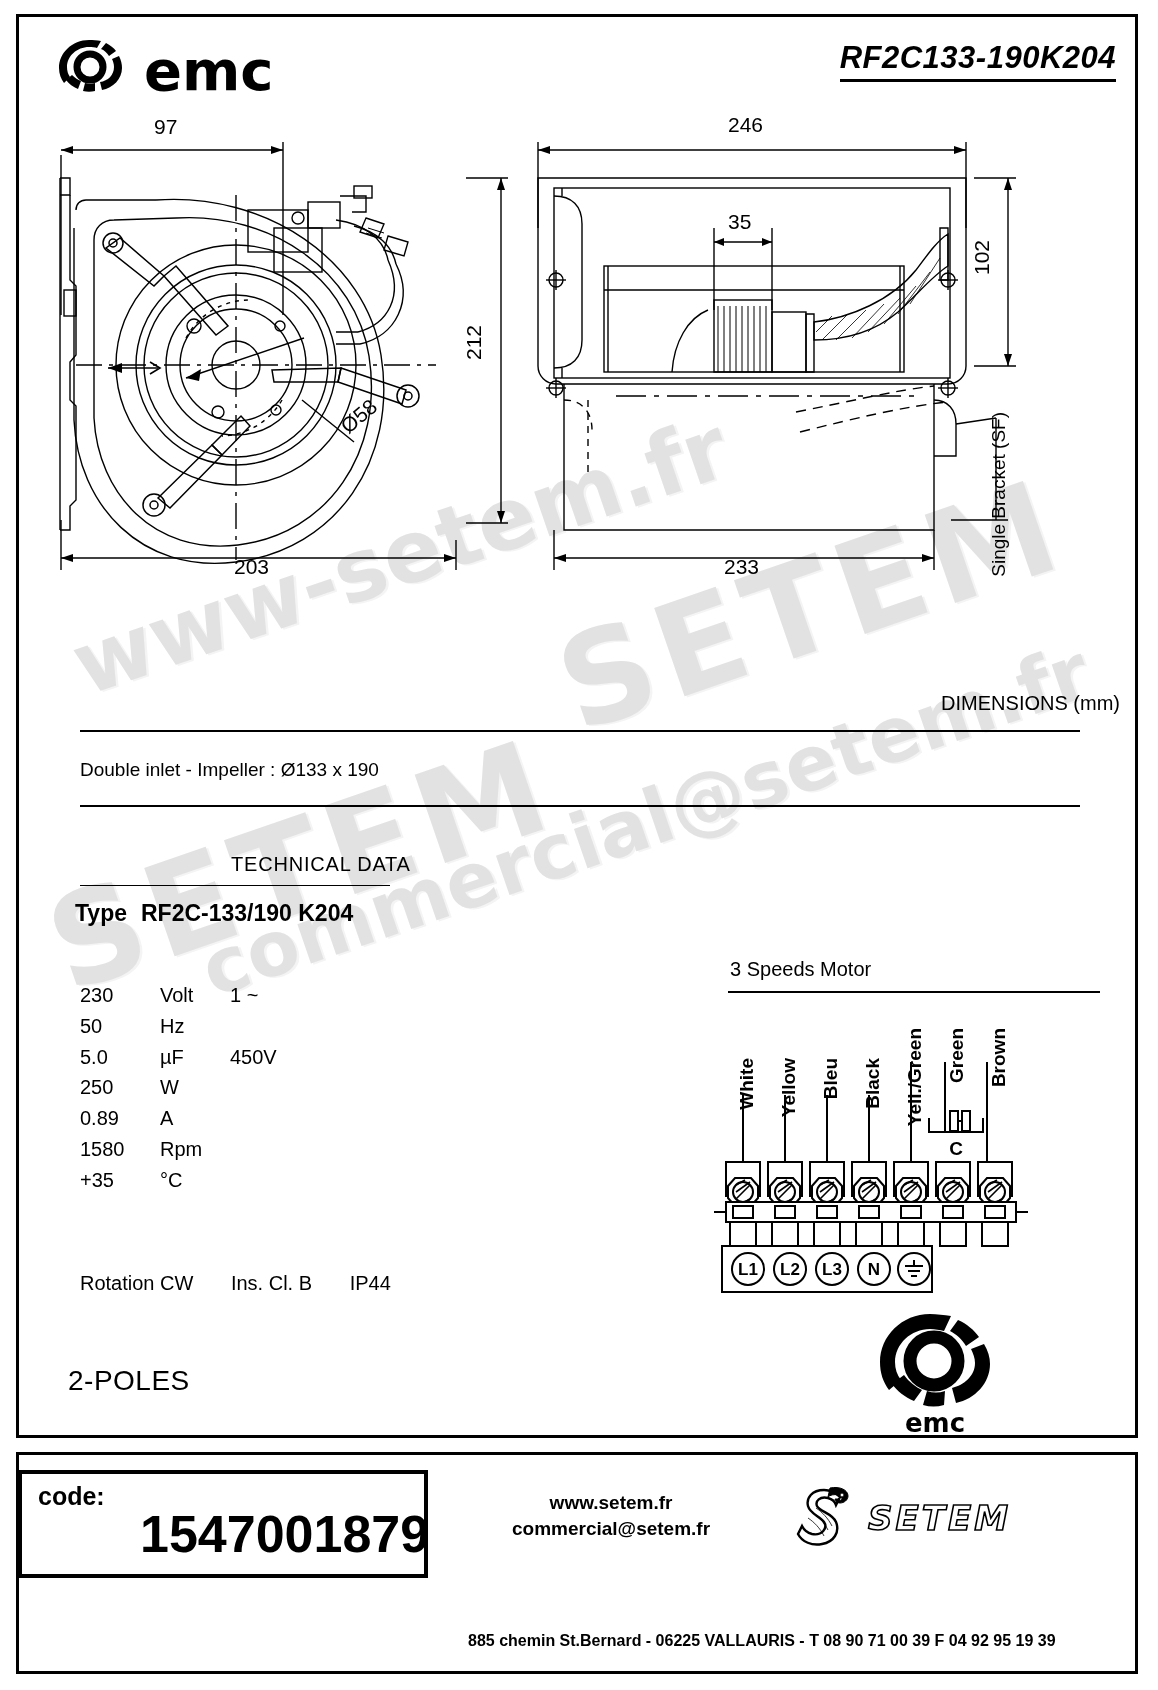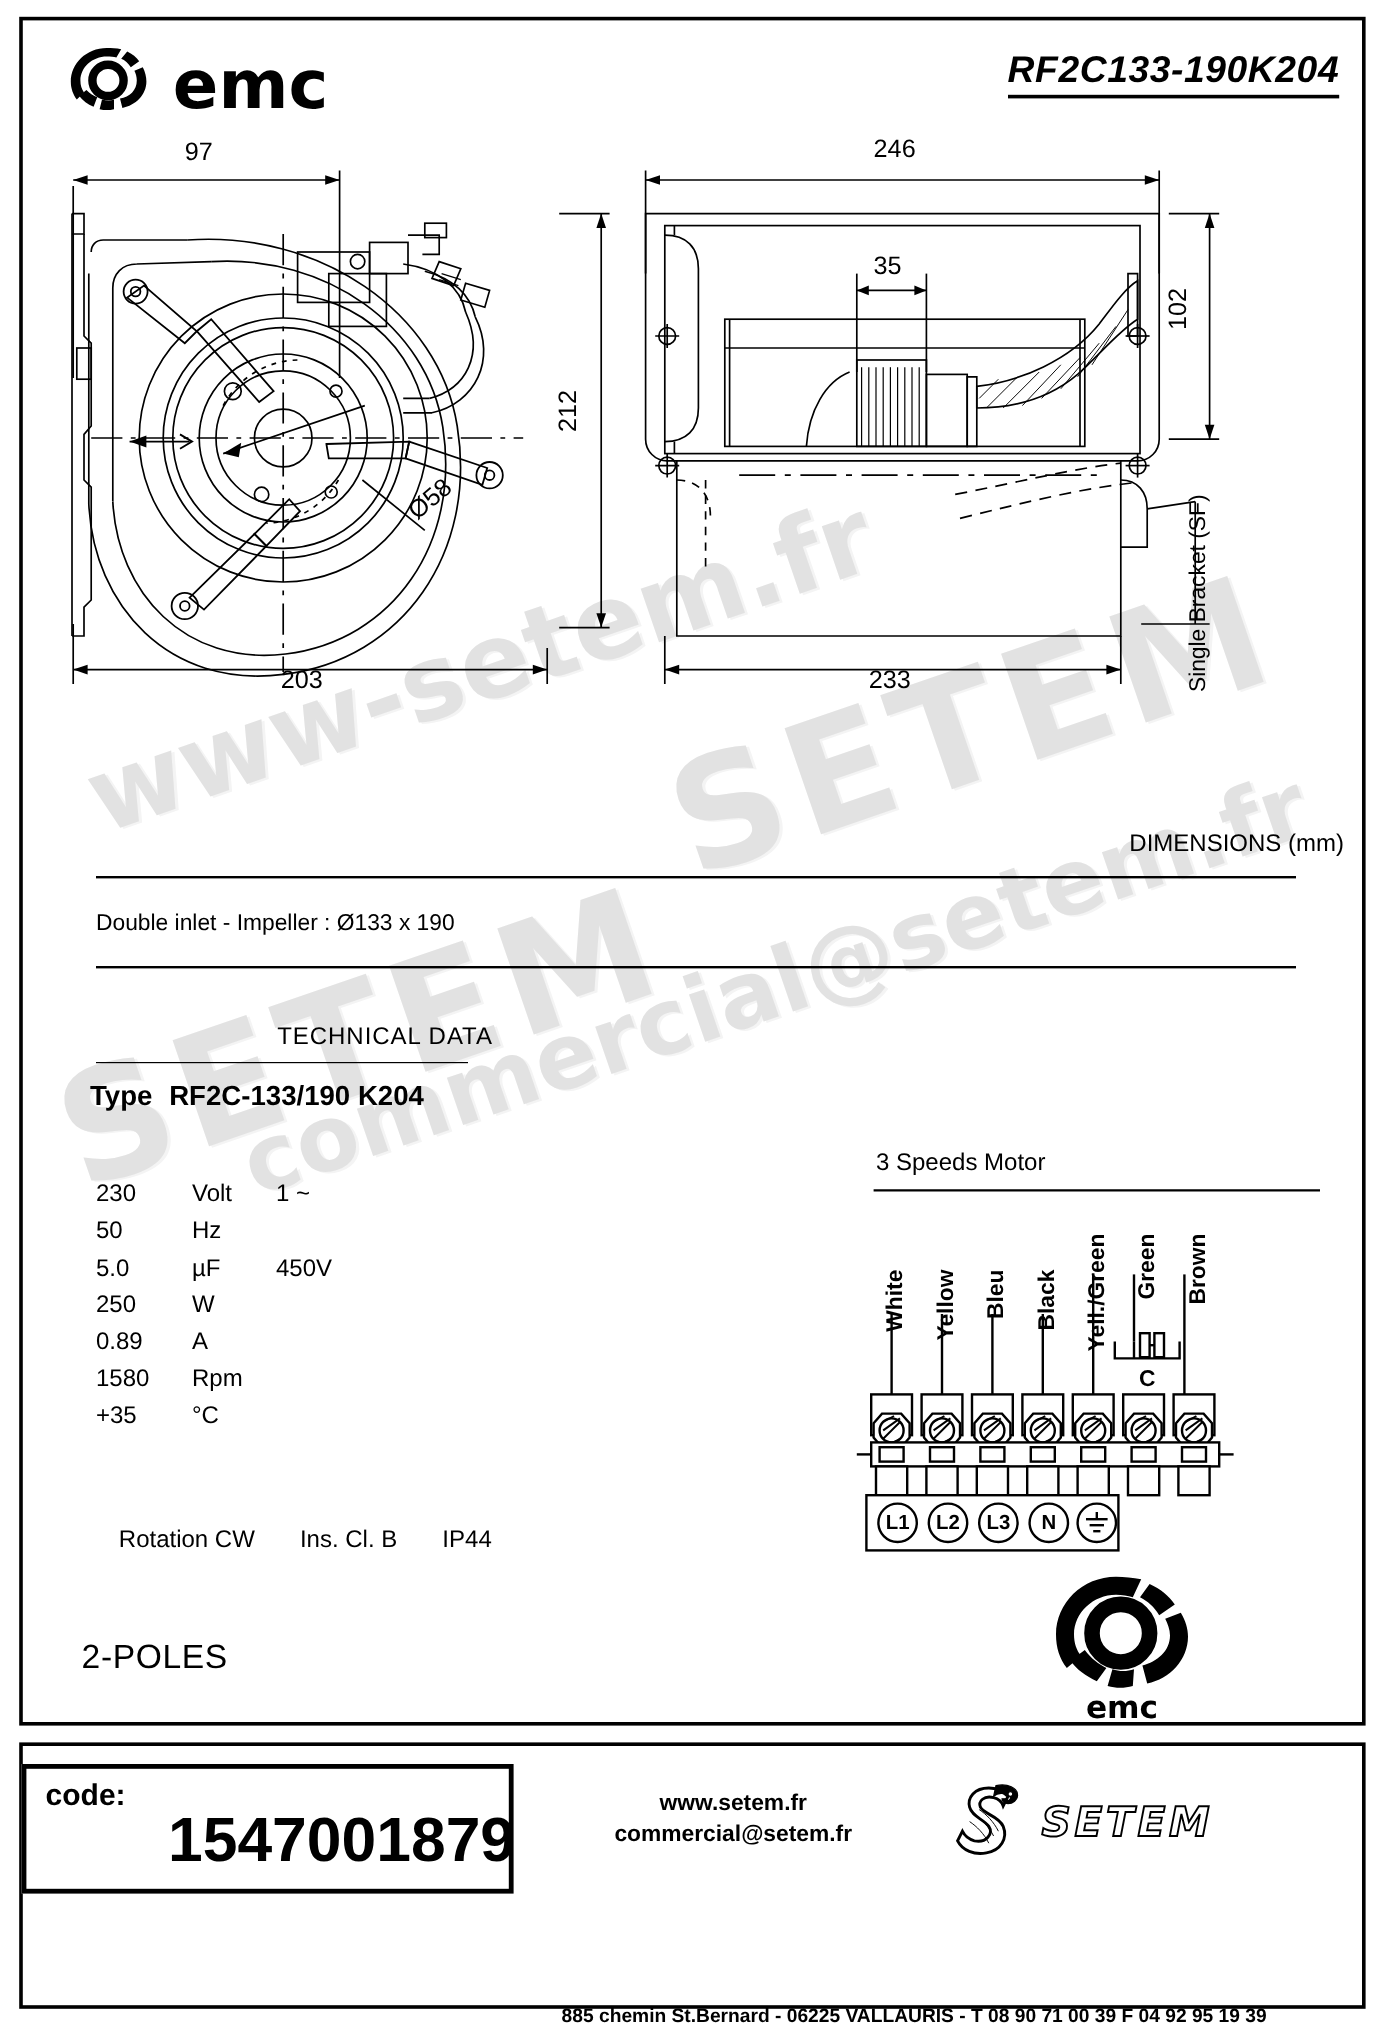--- a/index.html
+++ b/index.html
@@ -37,21 +37,21 @@
   .typeblock table{border-collapse:collapse;}
   .typeblock td{padding:0 0 2px 0;font-weight:bold;}
   .typeblock td.k{padding-right:14px;}
 
   .specs{position:absolute;left:80px;top:980px;font-size:20px;line-height:1.54;}
   .specs table{border-collapse:collapse;}
   .specs td{padding:0;vertical-align:top;}
   .specs td.val{width:80px;}
   .specs td.unit{width:70px;}
 
-  .rotline{position:absolute;left:80px;top:1272px;font-size:20px;margin-left:19px;}
+  .rotline{position:absolute;left:80px;top:1272px;font-size:20px;}
   .rotline span{margin-right:32px;}
 
   
   .wiring{position:absolute;left:700px;top:950px;width:400px;height:360px;}
   .wiring-title{position:absolute;left:30px;top:8px;font-size:20px;}
   .wiring svg{position:absolute;left:0;top:0;}
 
   
   .poles{position:absolute;left:68px;top:1365px;font-size:28px;letter-spacing:.5px;}
   .centrifugal{position:absolute;left:418px;top:1355px;font-size:33px;font-family:"DejaVu Sans",sans-serif;}
@@ -59,21 +59,21 @@
 
   
   .codebox{position:absolute;left:18px;top:1470px;width:410px;height:108px;border:4px solid #000;box-sizing:border-box;background:#fff;}
   .code-lbl{position:absolute;left:16px;top:8px;font-size:25px;font-weight:bold;}
   .code-val{position:absolute;left:118px;top:30px;font-size:52px;font-weight:bold;letter-spacing:0px;}
 
   .footer-frame{position:absolute;left:16px;top:1452px;width:1122px;height:222px;border:3px solid #000;box-sizing:border-box;}
 
   .setem-web{position:absolute;left:512px;top:1490px;font-size:19px;font-weight:bold;line-height:1.36;text-align:center;}
   .setem-logo{position:absolute;left:790px;top:1484px;width:255px;height:70px;}
-  .setem-addr{position:absolute;left:468px;top:1632px;font-size:16px;font-weight:bold;white-space:nowrap;margin-top:40px;}
+  .setem-addr{position:absolute;left:468px;top:1632px;font-size:16px;font-weight:bold;white-space:nowrap;}
 
   
   .wm{position:absolute;color:#e2e2e2;font-weight:bold;pointer-events:none;user-select:none;
       text-shadow:2px 2px 0 #f4f4f4;white-space:nowrap;font-family:"DejaVu Sans",sans-serif;}
   .wm1{left:60px;top:620px;font-size:86px;transform:rotate(-19deg);transform-origin:left top;}
   .wm2{left:30px;top:880px;font-size:128px;transform:rotate(-19deg);transform-origin:left top;letter-spacing:8px;}
   .wm3{left:540px;top:620px;font-size:128px;transform:rotate(-19deg);transform-origin:left top;letter-spacing:8px;}
   .wm4{left:190px;top:930px;font-size:76px;transform:rotate(-19deg);transform-origin:left top;}
 </style>
 </head>

